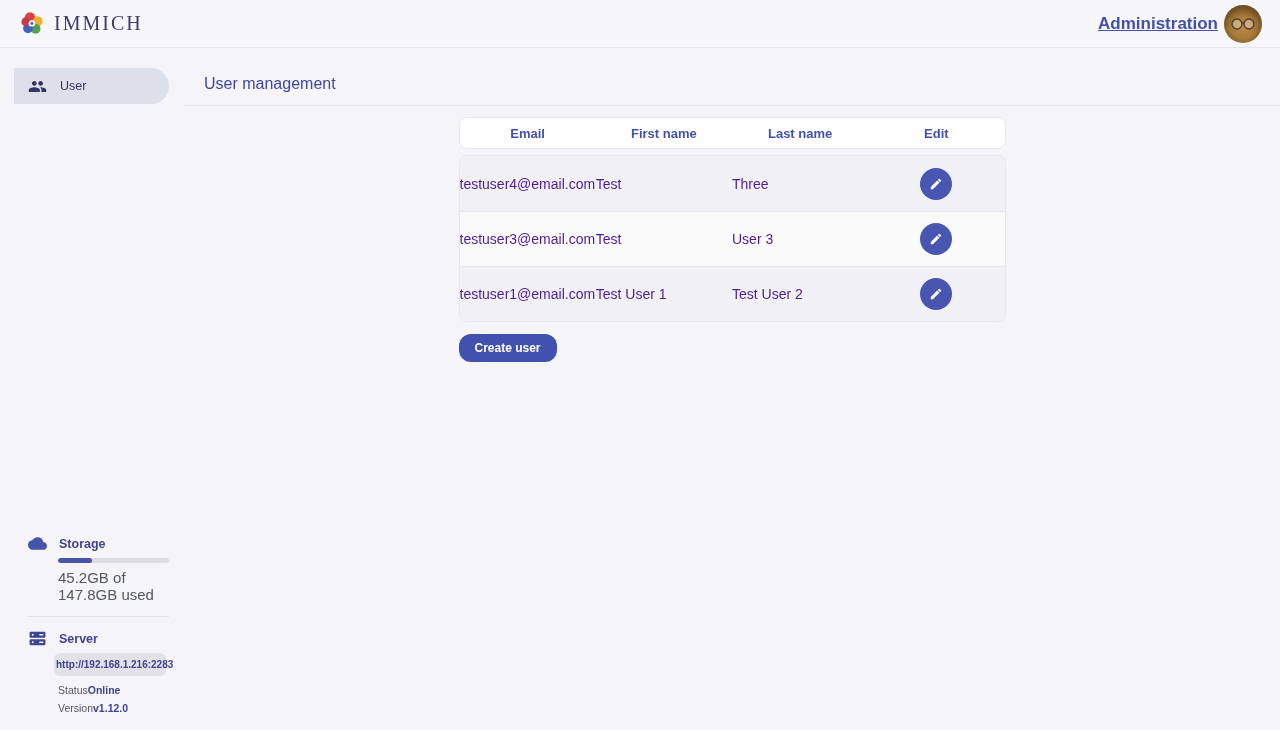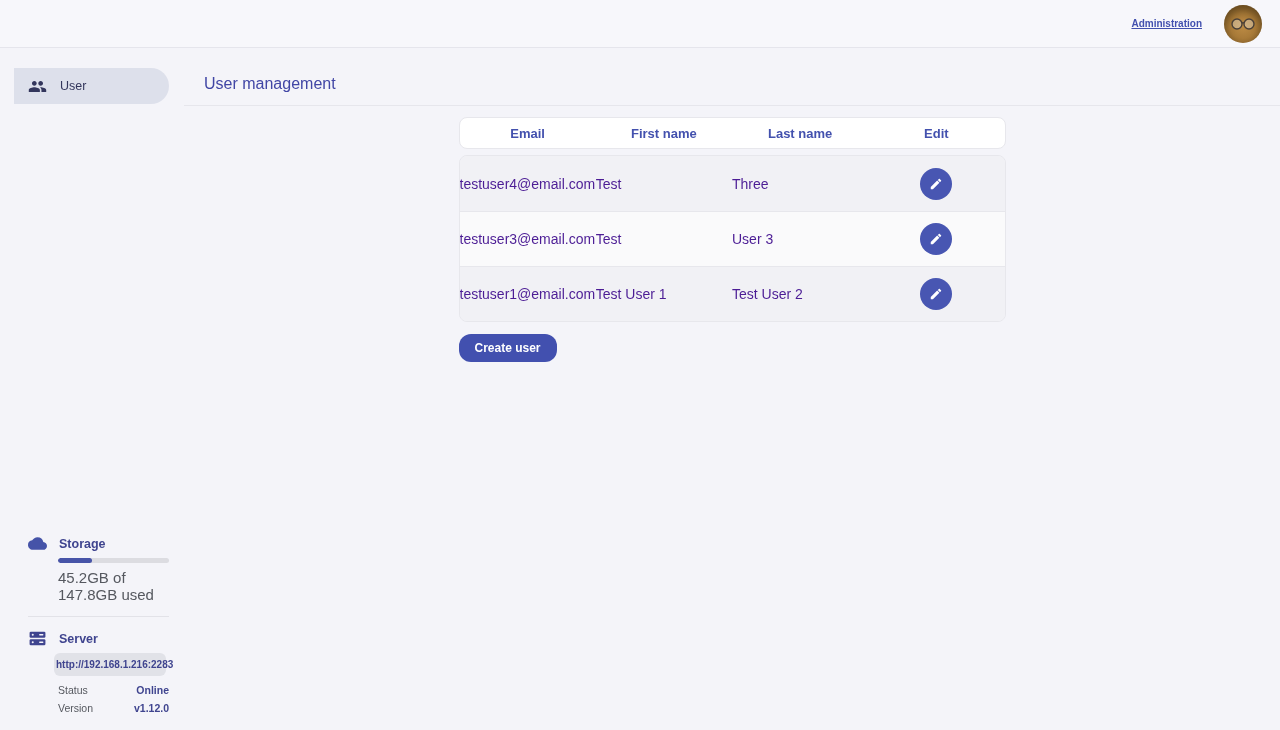--- a/index.html
+++ b/index.html
@@ -30,23 +30,23 @@
     width: 480px; height: 38px;
     background: #e2e3e8;
     border: none; border-radius: 8px;
     padding: 0 0 0 26px;
     font-size: 13px; color: #70747f;
     outline: none;
   }
   .searchbox::placeholder { color: #989da8; opacity: 1; }
   .topbar-spacer { flex: 1; }
   .admin-link {
-    font-size: 10px; font-weight: bold;
+    font-size: 17px; font-weight: bold;
     color: #4250af; text-decoration: underline;
-    margin-right: 22px; cursor: pointer;
+    margin-right: 6px; cursor: pointer;
   }
   .avatar {
     width: 38px; height: 38px; border-radius: 50%;
     background: radial-gradient(circle at 50% 55%, #bd8c45 0%, #a87a38 45%, #7d5a26 85%, #5d431d 100%);
     display: flex; align-items: center; justify-content: center;
     overflow: hidden; cursor: pointer;
     box-shadow: inset 0 6px 8px rgba(40,30,10,.35);
   }
 
   
@@ -79,21 +79,21 @@
   .usage-text { margin: 6px 0 0 30px; font-size: 15px; color: #55585f; }
   .side-divider { border: none; border-top: 1px solid #e2e2e8; margin: 13px 0 12px 0; }
   .server-url {
     margin: 5px 0 0 26px; width: 112px;
     background: #e1e2e8; border-radius: 6px;
     padding: 6px 2px; text-align: center;
     font-size: 10px; font-weight: bold; color: #3f448f;
     cursor: pointer;
   }
   .kv-row {
-    margin: 8px 0 0 30px; display: flex; justify-content: space-between;
+    margin: 8px 0 0 30px; display: flex; 
     font-size: 10.5px;
   }
   .kv-label { color: #55585f; }
   .kv-value { color: #3f448f; font-weight: bold; }
 
   
   .main { flex: 1; display: flex; flex-direction: column; }
   .main-header {
     height: 58px; border-bottom: 1px solid #e6e6ec;
     display: flex; align-items: center; padding: 14px 0 0 20px;
@@ -140,20 +140,34 @@
     font-family: "Liberation Sans", sans-serif;
     font-size: 12px; font-weight: bold;
     display: inline-flex; align-items: center; justify-content: center;
     cursor: pointer;
   }
 </style>
 </head>
 <body>
 
 <header class="topbar">
+  <div class="brand">
+    <span style="display:flex">
+      <svg width="25" height="25" viewBox="0 0 24 24">
+        <circle cx="9.6" cy="6.2" r="5" fill="#d9453c"></circle>
+        <circle cx="17.1" cy="9.9" r="4.7" fill="#ecb22e"></circle>
+        <circle cx="15.0" cy="17.1" r="4.7" fill="#55a04c"></circle>
+        <circle cx="7.7" cy="16.6" r="4.7" fill="#4160c2"></circle>
+        <circle cx="5.6" cy="10.4" r="4.3" fill="#c43a50"></circle>
+        <circle cx="11.4" cy="11.9" r="3.1" fill="#f4f4f9"></circle>
+        <circle cx="11.4" cy="11.9" r="1.4" fill="#4160c2"></circle>
+      </svg>
+    </span>
+    <span class="brand-word">IMMICH</span>
+  </div>
   <div class="topbar-spacer"></div>
   <a class="admin-link">Administration</a>
   <div class="avatar">
     <svg width="26" height="14" viewBox="0 0 26 14">
       <circle cx="7" cy="7" r="5" fill="rgba(245,245,240,.35)" stroke="#4a4038" stroke-width="1.4"></circle>
       <circle cx="19" cy="7" r="5" fill="rgba(245,245,240,.35)" stroke="#4a4038" stroke-width="1.4"></circle>
       <path d="M12 6.2 q1 -1 2 0" fill="none" stroke="#4a4038" stroke-width="1.4"></path>
     </svg>
   </div>
 </header>

